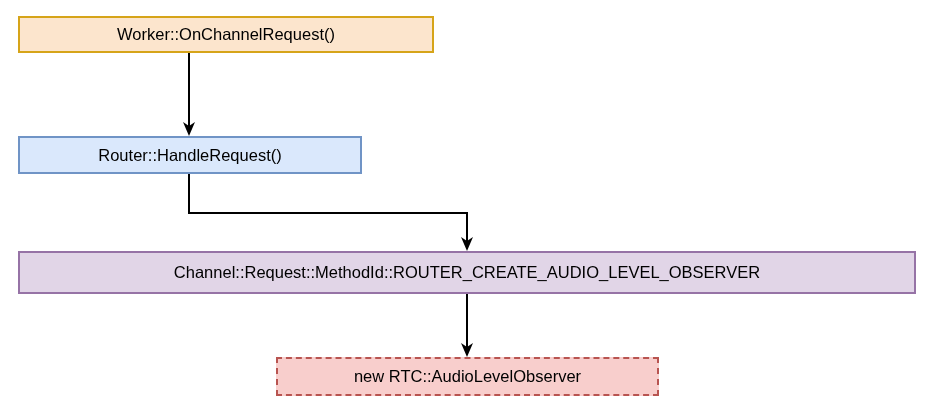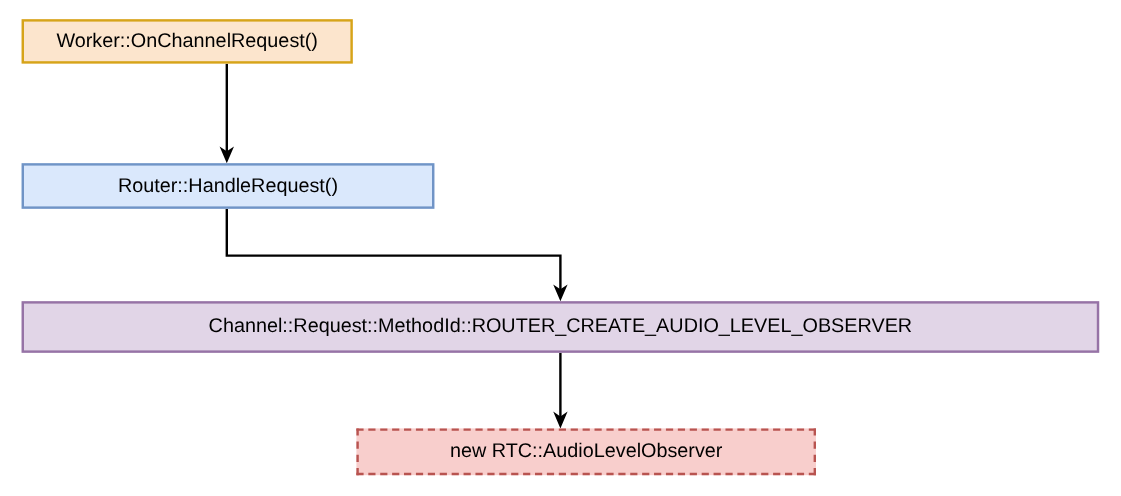--- a/index.html
+++ b/index.html
@@ -26,21 +26,21 @@
     font-family: "Liberation Sans", sans-serif;
     font-size: 16.5px;
     line-height: 1.1;
     color: #000000;
     white-space: nowrap;
     letter-spacing: 0px;
   }
   .node-worker {
     left: 18px;
     top: 16px;
-    width: 276px;
+    width: 416px;
     height: 37px;
     background: #fce5cd;
     border: 2px solid #d6a419;
   }
   .node-router {
     left: 18px;
     top: 136px;
     width: 344px;
     height: 38px;
     background: #dae8fc;
@@ -54,21 +54,20 @@
     background: #e1d5e7;
     border: 2px solid #9673a6;
   }
   .node-newobserver {
     left: 276px;
     top: 357px;
     width: 383px;
     height: 39px;
     background: #f8cecc;
     border: 2px dashed #b85450;
-    margin-left: 21px;
   }
   svg.edges {
     position: absolute;
     left: 0;
     top: 0;
     width: 934px;
     height: 413px;
     pointer-events: none;
   }
   svg.edges path,

